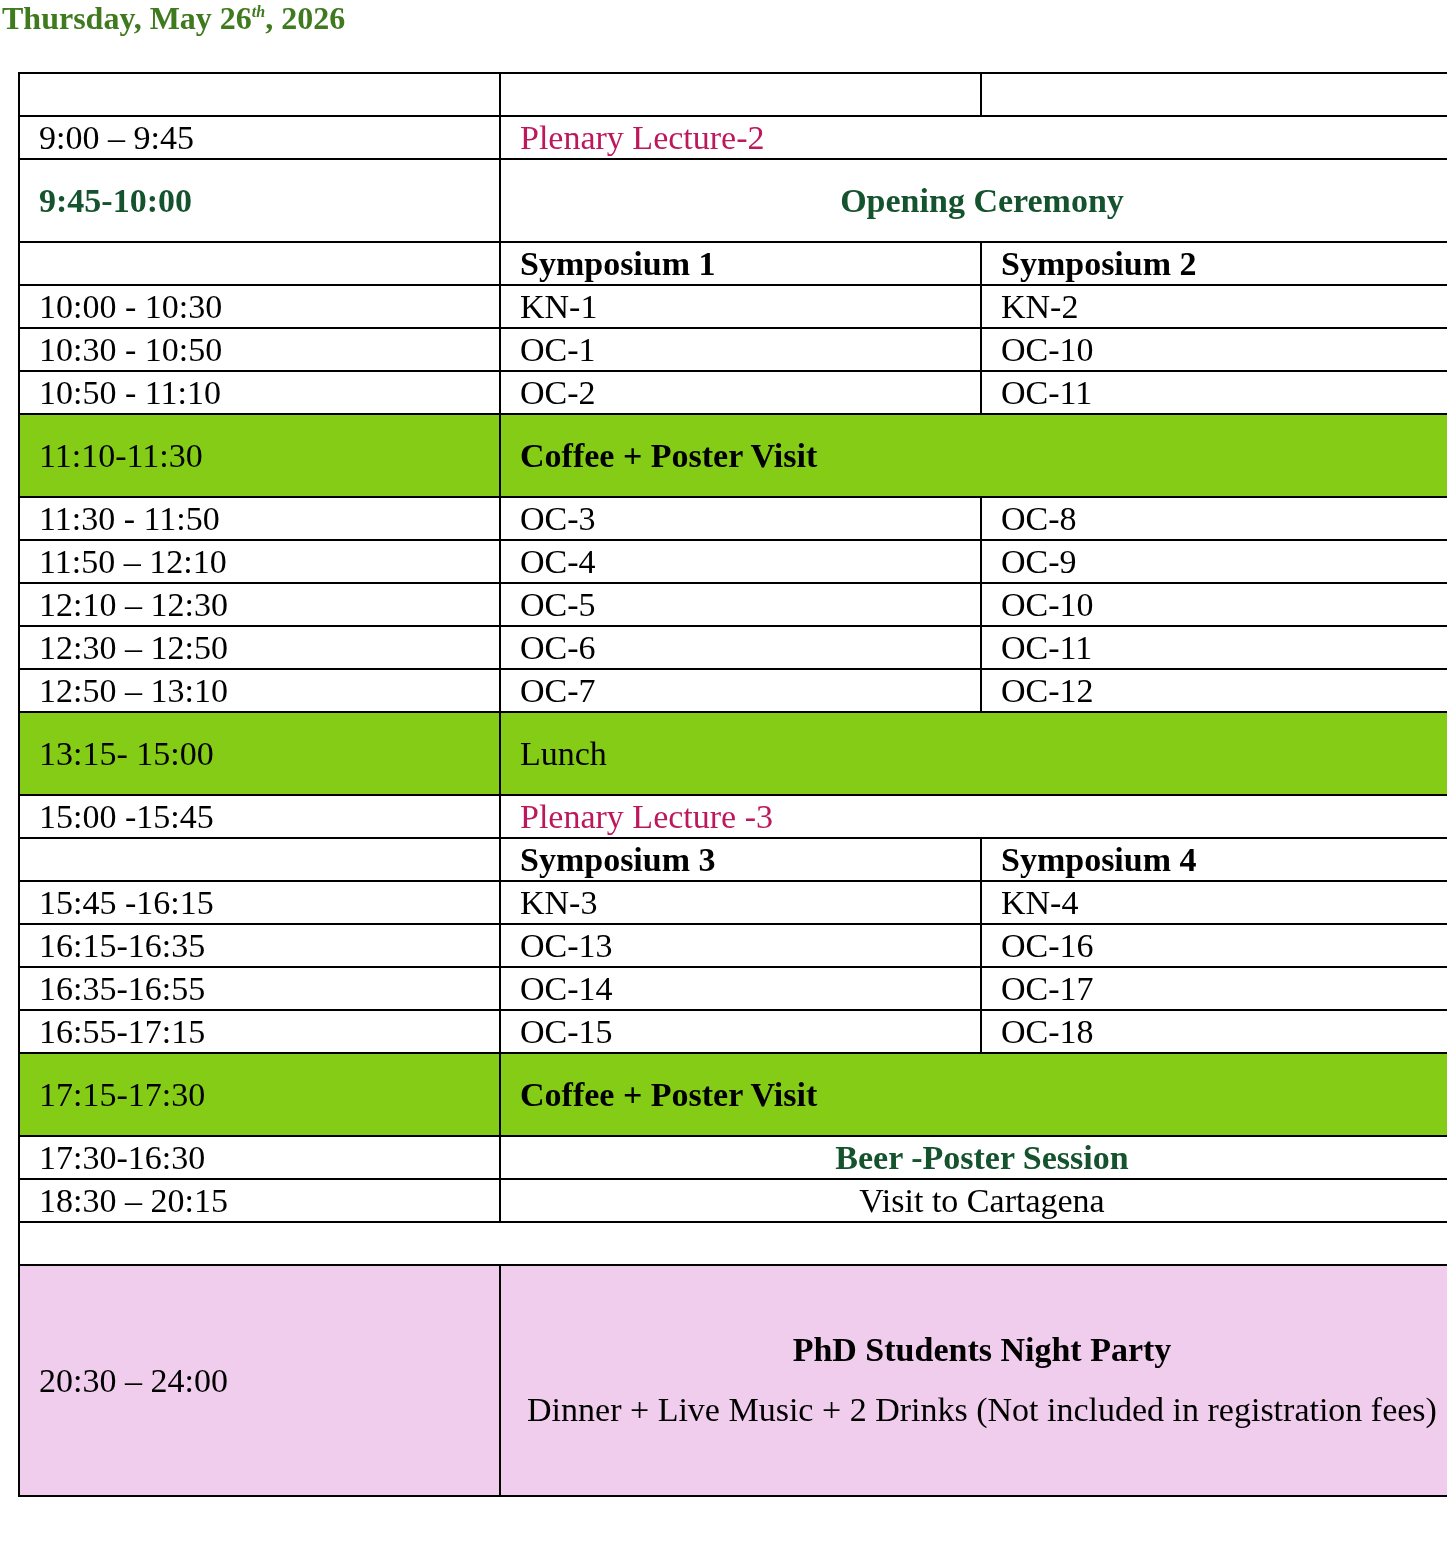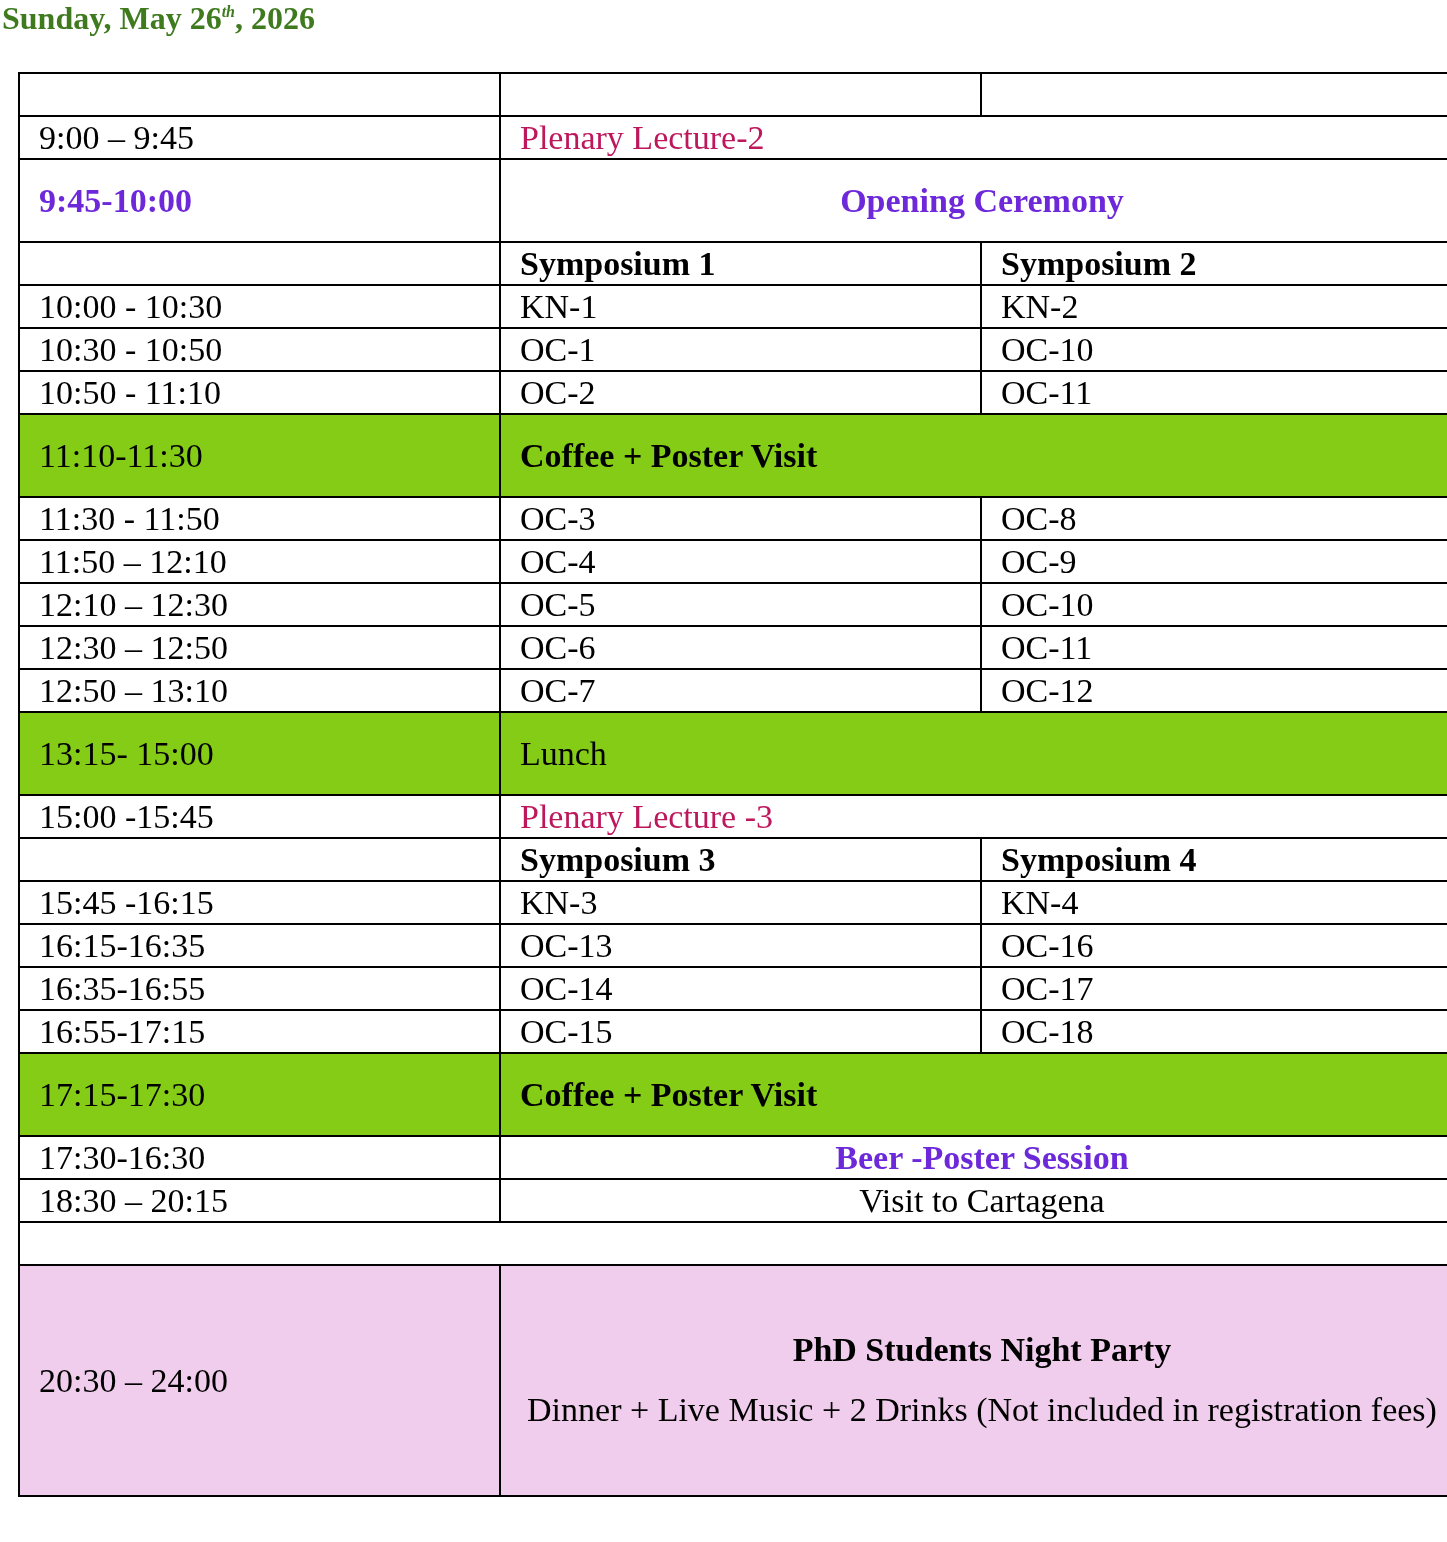--- a/index.html
+++ b/index.html
@@ -7,32 +7,32 @@
   .title { position: absolute; left: 2px; top: -2px; font-size: 32px; font-weight: bold; color: #3f7a1f; font-family: "Liberation Serif", serif; line-height: 40px; }
   .title sup { font-size: 16px; vertical-align: super; line-height: 0; font-style: italic; }
   table.sched { position: absolute; left: 18px; top: 72px; width: 1445px; border-collapse: collapse; table-layout: fixed; font-size: 34px; }
   table.sched td { border: 2px solid #000; padding: 0 0 0 19px; vertical-align: middle; line-height: 40px; white-space: nowrap; overflow: hidden; }
   col.c1 { width: 481px; } col.c2 { width: 481px; } col.c3 { width: 483px; }
   tr.r45 td { height: 41px; }
   tr.r85 td { height: 81px; }
   tr.gray td { background: #84cc16; }
   tr.pink td { background: #f0cdec; height: 229px; }
   .blue { color: #be185d; }
-  .red { color: #6d28d9; }
+  .red { color: #14532d; }
   .bold { font-weight: bold; }
   .italic { }
   .center { text-align: center; padding-left: 0 !important; }
   .party-title { font-weight: bold; text-align: center; display: block; margin-bottom: 18px; }
   .party-desc { display: block; text-align: center; white-space: normal; line-height: 44px; }
   td.wrap { white-space: normal !important; padding: 0 10px !important; }
 </style>
 </head>
 <body>
 
-<div class="title"><span>Sunday, May 26</span><sup>th</sup><span>, 2026</span></div>
+<div class="title"><span>Thursday, May 26</span><sup>th</sup><span>, 2026</span></div>
 
 <table class="sched">
   <colgroup>
       <col class="c1">
       <col class="c2">
       <col class="c3">
     </colgroup>
   <tbody>
     <tr class="r45">
       <td></td>

